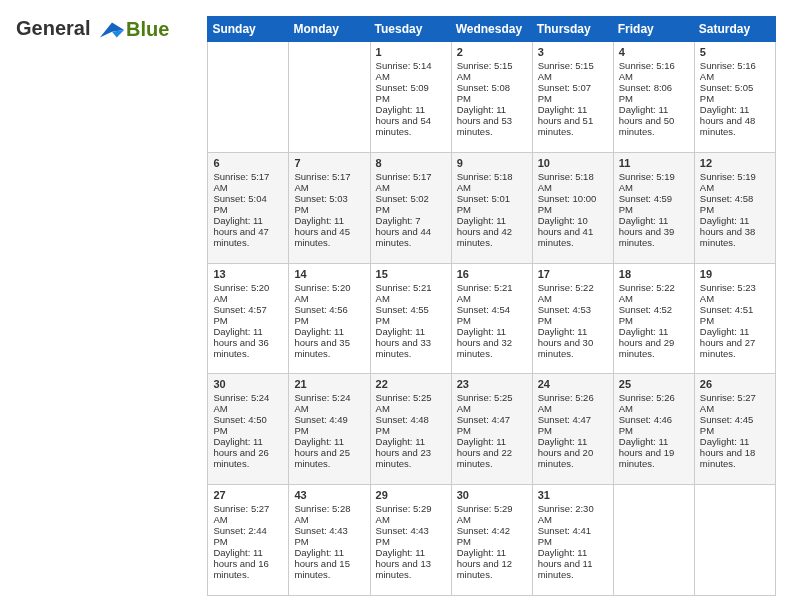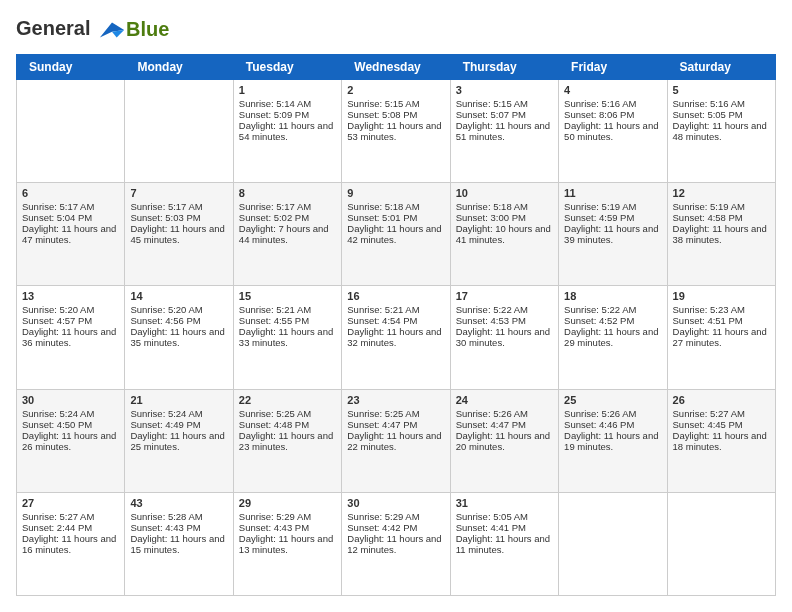--- a/index.html
+++ b/index.html
@@ -8,21 +8,22 @@
       height: 612px;
       font-family: Arial, sans-serif;
       background: #fff;
       overflow: hidden;
     }
     .page {
       width: 792px;
       height: 612px;
       padding: 16px;
       display: flex;
-      flex-direction: column;
+      flex-direction: row;
+      gap: 38px;
     }
     .header {
       display: flex;
       justify-content: space-between;
       align-items: flex-start;
       margin-bottom: 10px;
     }
     .logo {
       display: flex;
       align-items: center;
@@ -49,21 +50,21 @@
       border: 1px solid #ccc;
       border-collapse: collapse;
       width: 100%;
       table-layout: fixed;
     }
     .calendar th {
       background-color: #1565c0;
       color: #fff;
       font-size: 12px;
       font-weight: bold;
-      padding: 5px 12px;
+      padding: 5px 4px;
       text-align: left;
       border: 1px solid #1565c0;
     }
     .calendar td {
       border: 1px solid #ccc;
       vertical-align: top;
       padding: 4px 5px;
       font-size: 9.5px;
       color: #333;
       background: #fff;
@@ -176,21 +177,21 @@
           </td>
           <td>
             <span class="day-number">9</span>
             <div>Sunrise: 5:18 AM</div>
             <div>Sunset: 5:01 PM</div>
             <div>Daylight: 11 hours and 42 minutes.</div>
           </td>
           <td>
             <span class="day-number">10</span>
             <div>Sunrise: 5:18 AM</div>
-            <div>Sunset: 3:00 PM</div>
+            <div>Sunset: 10:00 PM</div>
             <div>Daylight: 10 hours and 41 minutes.</div>
           </td>
           <td>
             <span class="day-number">11</span>
             <div>Sunrise: 5:19 AM</div>
             <div>Sunset: 4:59 PM</div>
             <div>Daylight: 11 hours and 39 minutes.</div>
           </td>
           <td>
             <span class="day-number">12</span>
@@ -307,21 +308,21 @@
             <div>Daylight: 11 hours and 13 minutes.</div>
           </td>
           <td>
             <span class="day-number">30</span>
             <div>Sunrise: 5:29 AM</div>
             <div>Sunset: 4:42 PM</div>
             <div>Daylight: 11 hours and 12 minutes.</div>
           </td>
           <td>
             <span class="day-number">31</span>
-            <div>Sunrise: 5:05 AM</div>
+            <div>Sunrise: 2:30 AM</div>
             <div>Sunset: 4:41 PM</div>
             <div>Daylight: 11 hours and 11 minutes.</div>
           </td>
           <td class="cell-empty"></td>
           <td class="cell-empty"></td>
         </tr>
       </tbody>
   </table>
 </div>
 

